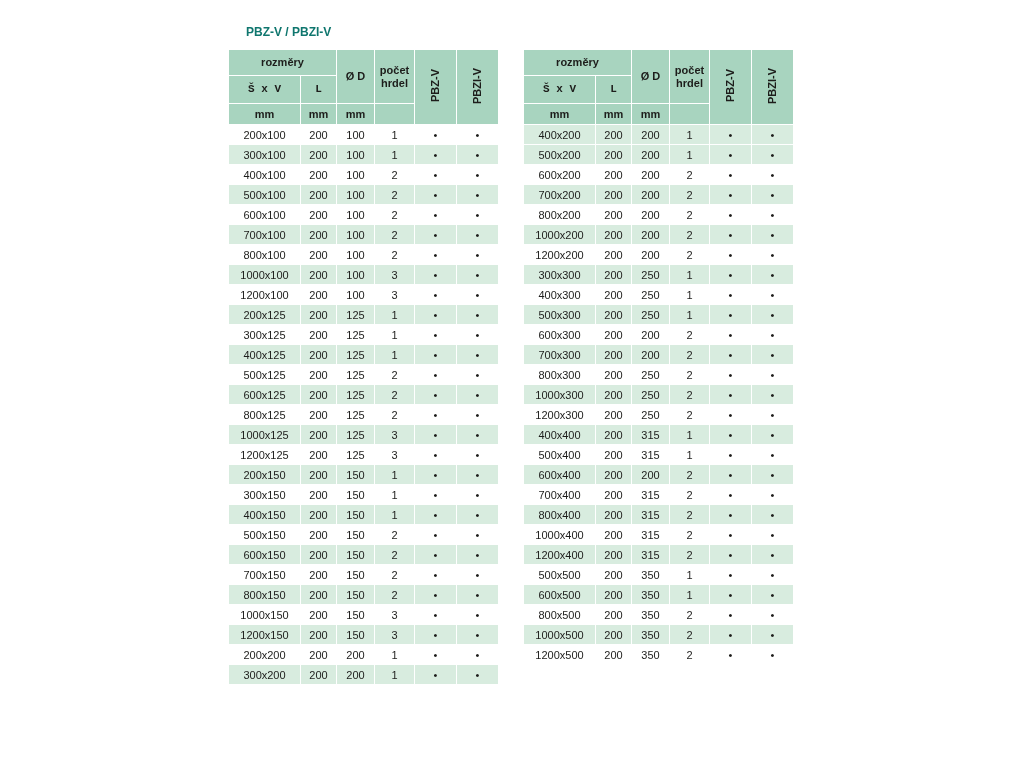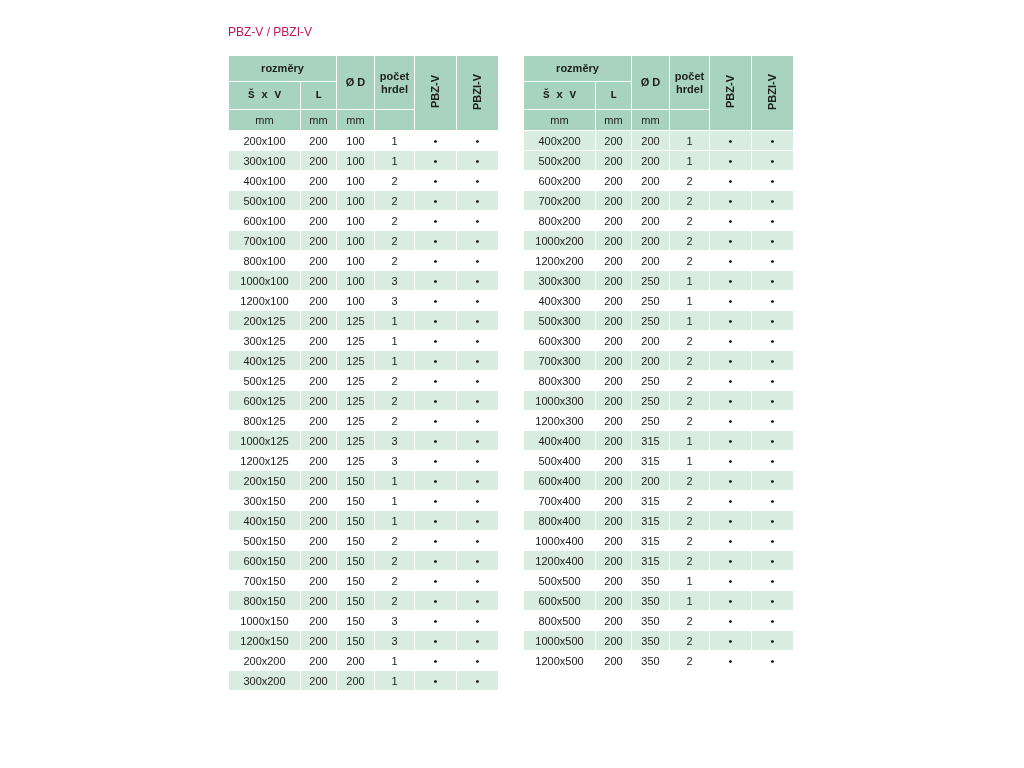--- a/index.html
+++ b/index.html
@@ -13,27 +13,27 @@
     padding: 0;
     background: #ffffff;
     width: 1024px;
     height: 768px;
     font-family: "Liberation Sans", sans-serif;
     color: var(--text-color);
     position: relative;
   }
   .page-title {
     position: absolute;
-    left: 228px;
+    left: 246px;
     top: 25px;
     font-size: 12px;
-    font-weight: normal;
-    color: #be185d;
-  }
-  .table-wrap { position: absolute; top: 55px; }
+    font-weight: bold;
+    color: #0f766e;
+  }
+  .table-wrap { position: absolute; top: 49px; }
   .table-wrap.left  { left: 228px; }
   .table-wrap.right { left: 523px; }
   table.spec {
     border-collapse: collapse;
     table-layout: fixed;
     width: 270px;
   }
   table.spec th, table.spec td {
     border: 1px solid #ffffff;
     font-size: 11px;
@@ -42,21 +42,21 @@
     padding: 0;
     overflow: hidden;
   }
   table.spec th {
     background: var(--header-bg);
     font-weight: bold;
     line-height: 1.15;
   }
   tr.hrow1 th { height: 26px; }
   tr.hrow2 th { height: 28px; font-family: Liberation Mono, monospace; }
-  tr.hrow3 th { height: 21px; font-weight: normal; }
+  tr.hrow3 th { height: 21px; font-weight: bold; }
   table.spec tbody td {
     height: 20px;
     background: #ffffff;
   }
   table.spec tbody tr.alt td { background: var(--row-alt-bg); }
   .vert {
     writing-mode: vertical-rl;
     transform: rotate(180deg);
     display: inline-block;
     line-height: 1;

